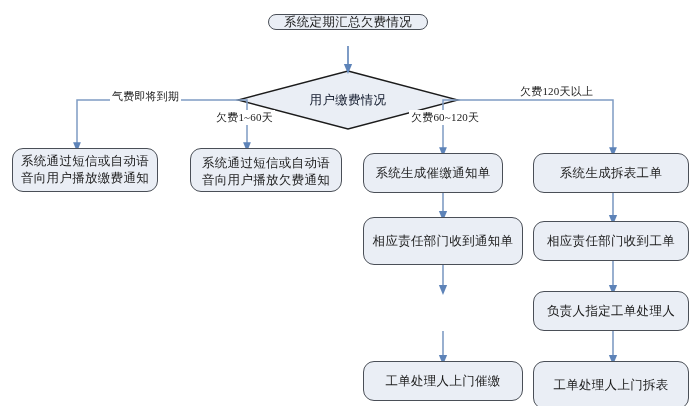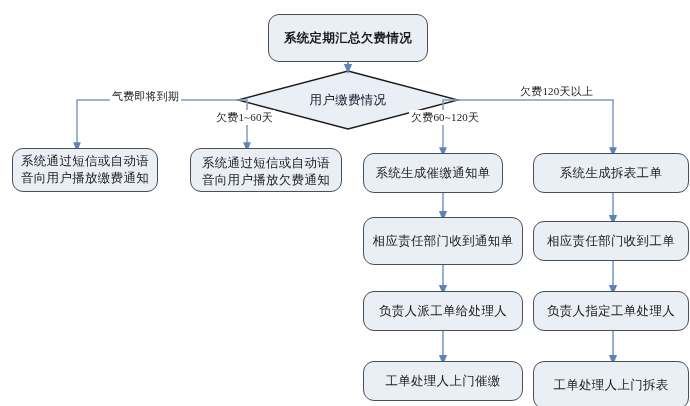--- a/index.html
+++ b/index.html
@@ -93,21 +93,21 @@
 
     <path d="M443,193 L443,216" fill="none" stroke="#7f9cc4" stroke-width="1.6" marker-end="url(#arrow)"></path>
     <path d="M443,265 L443,290" fill="none" stroke="#7f9cc4" stroke-width="1.6" marker-end="url(#arrow)"></path>
     <path d="M443,331 L443,360" fill="none" stroke="#7f9cc4" stroke-width="1.6" marker-end="url(#arrow)"></path>
 
     <path d="M613,193 L613,220" fill="none" stroke="#7f9cc4" stroke-width="1.6" marker-end="url(#arrow)"></path>
     <path d="M613,261 L613,290" fill="none" stroke="#7f9cc4" stroke-width="1.6" marker-end="url(#arrow)"></path>
     <path d="M613,331 L613,360" fill="none" stroke="#7f9cc4" stroke-width="1.6" marker-end="url(#arrow)"></path>
   </svg>
 
-  <div class="node" style="left:268px; top:14px; width:160px; height:48px;font-weight:bold;">
+  <div class="node" style="left:268px; top:14px; width:160px; height:16px;">
     <span>系统定期汇总欠费情况</span>
   </div>
 
   <div class="diamond-label" style="left:278px; top:86px; width:140px; height:28px;">
     <span>用户缴费情况</span>
   </div>
 
   <div class="edge-label" style="left:110px; top:89px;">
     <span>气费即将到期</span>
   </div>
@@ -128,23 +128,20 @@
   <div class="node" style="left:190px; top:148px; width:152px; height:44px;align-items:flex-end;">
     <span>系统通过短信或自动语音向用户播放欠费通知</span>
   </div>
 
   <div class="node" style="left:363px; top:153px; width:140px; height:40px;">
     <span>系统生成催缴通知单</span>
   </div>
   <div class="node" style="left:363px; top:217px; width:160px; height:48px;">
     <span>相应责任部门收到通知单</span>
   </div>
-  <div class="node" style="left:363px; top:291px; width:160px; height:40px;">
-    <span>负责人派工单给处理人</span>
-  </div>
   <div class="node" style="left:363px; top:361px; width:160px; height:40px;">
     <span>工单处理人上门催缴</span>
   </div>
 
   <div class="node" style="left:533px; top:153px; width:156px; height:40px;">
     <span>系统生成拆表工单</span>
   </div>
   <div class="node" style="left:533px; top:221px; width:156px; height:40px;">
     <span>相应责任部门收到工单</span>
   </div>

